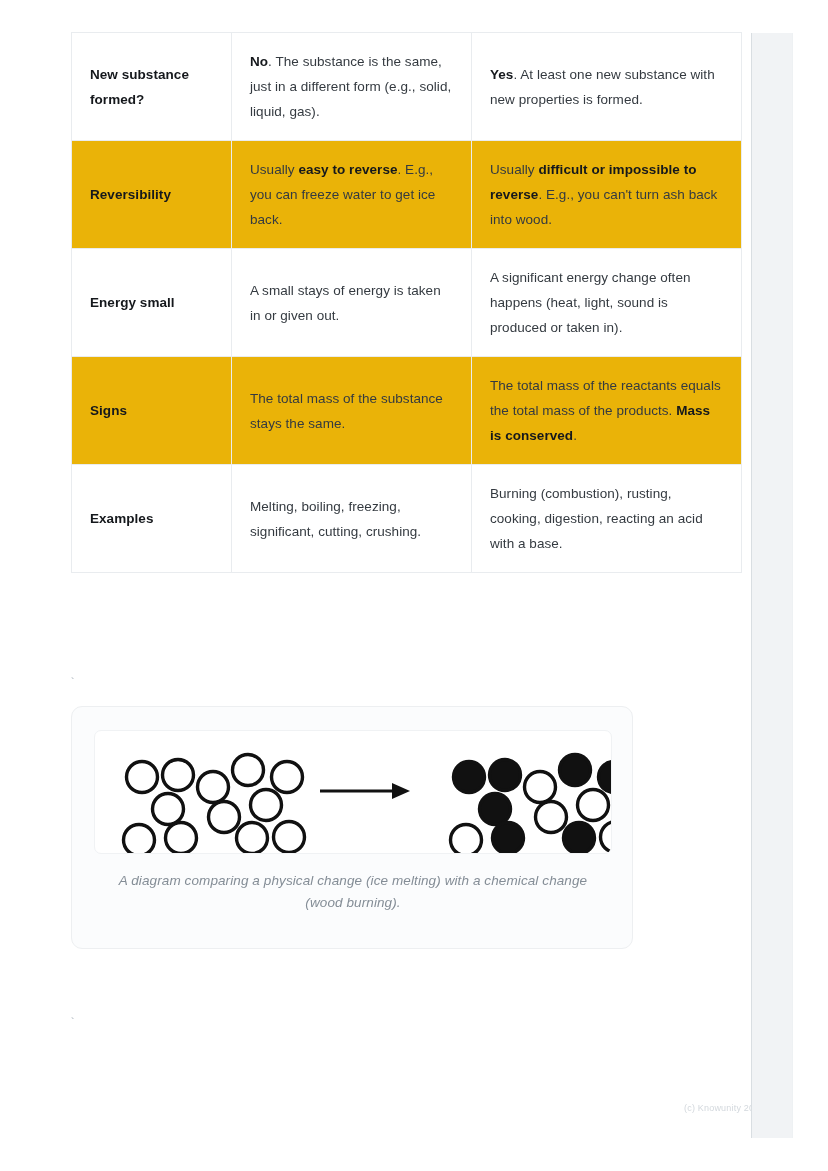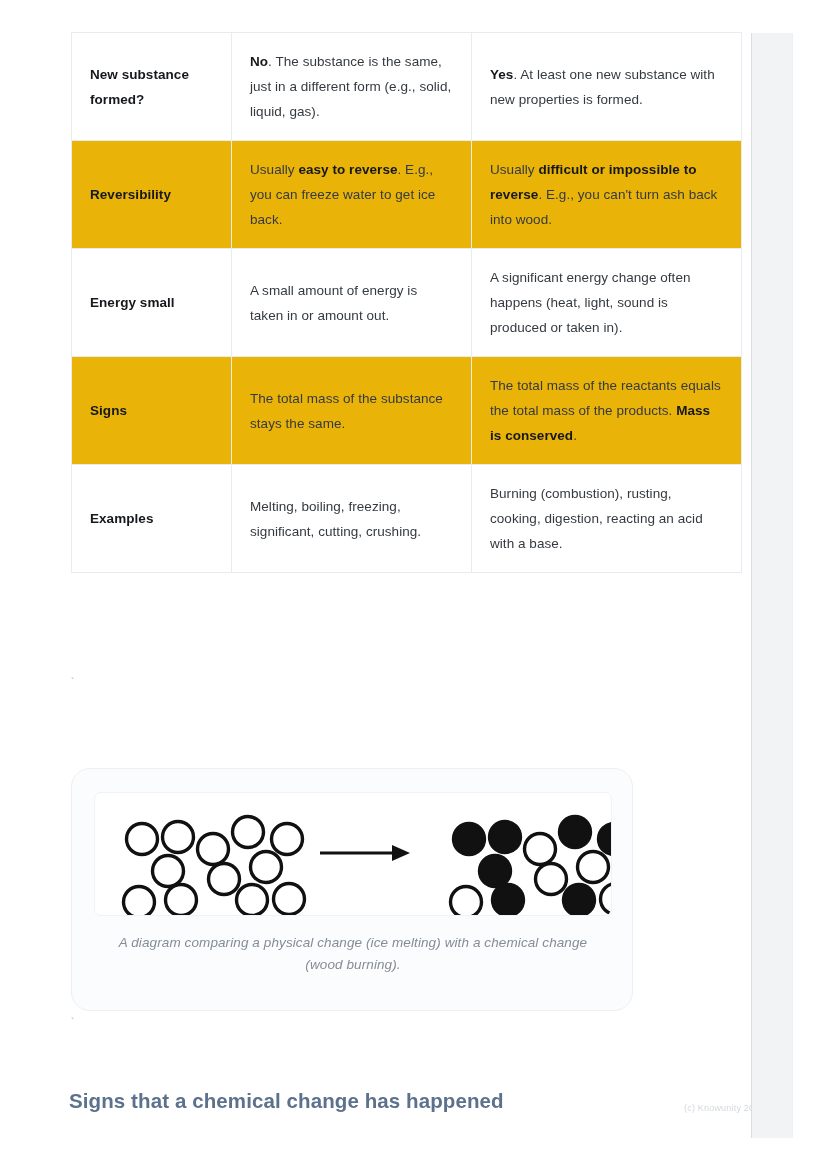--- a/index.html
+++ b/index.html
@@ -99,27 +99,27 @@
     color: #adb5bd;
     line-height: 1;
   }
   #tick-marker-1 { left: 69px; top: 678px; }
   #tick-marker-2 { left: 69px; top: 1018px; }
 
   
   #figure-card {
     position: absolute;
     left: 71px;
-    top: 768px;
+    top: 706px;
     width: 562px;
     height: 243px;
     box-sizing: border-box;
     background: #fbfcfd;
     border: 1px solid #edeff1;
-    border-radius: 19px;
+    border-radius: 11px;
   }
   #figure-inner {
     position: absolute;
     left: 22px;
     top: 23px;
     width: 518px;
     height: 124px;
     box-sizing: border-box;
     background: #ffffff;
     border: 1px solid #f0f2f4;
@@ -174,21 +174,21 @@
           <td class="col-physical"><b>No</b>. The substance is the same, just in a different form (e.g., solid, liquid, gas).</td>
           <td class="col-chemical"><b>Yes</b>. At least one new substance with new properties is formed.</td>
         </tr>
         <tr class="row-shaded">
           <td class="col-label">Reversibility</td>
           <td class="col-physical">Usually <b>easy to reverse</b>. E.g., you can freeze water to get ice back.</td>
           <td class="col-chemical">Usually <b>difficult or impossible to reverse</b>. E.g., you can't turn ash back into wood.</td>
         </tr>
         <tr class="row-plain">
           <td class="col-label">Energy small</td>
-          <td class="col-physical">A small amount of energy is taken in or amount out.</td>
+          <td class="col-physical">A small stays of energy is taken in or given out.</td>
           <td class="col-chemical">A significant energy change often happens (heat, light, sound is produced or taken in).</td>
         </tr>
         <tr class="row-shaded">
           <td class="col-label">Signs</td>
           <td class="col-physical">The total mass of the substance stays the same.</td>
           <td class="col-chemical">The total mass of the reactants equals the total mass of the products. <b>Mass is conserved</b>.</td>
         </tr>
         <tr class="row-plain">
           <td class="col-label">Examples</td>
           <td class="col-physical">Melting, boiling, freezing, significant, cutting, crushing.</td>
@@ -234,21 +234,20 @@
             <circle cx="157" cy="107" r="15.5" fill="#111111" stroke="#111111" stroke-width="3.4"></circle>
             <circle cx="194" cy="106" r="15.5" fill="#ffffff" stroke="#111111" stroke-width="3.4"></circle>
           </g>
       </svg>
     </div>
     <div id="figure-caption">A diagram comparing a physical change (ice melting) with a chemical change (wood burning).</div>
   </div>
 
   <div class="tick-marker" id="tick-marker-2">`</div>
 
-  <h2 id="section-heading">Signs that a chemical change has happened</h2>
 
   <div id="watermark">(c) Knowunity 2025</div>
 </div>
 
 <div id="scroll-region">
   <div id="panel-right-edge"></div>
   <div id="scrollbar-edge"></div>
   <div id="scrollbar-track"></div>
 </div>
 

